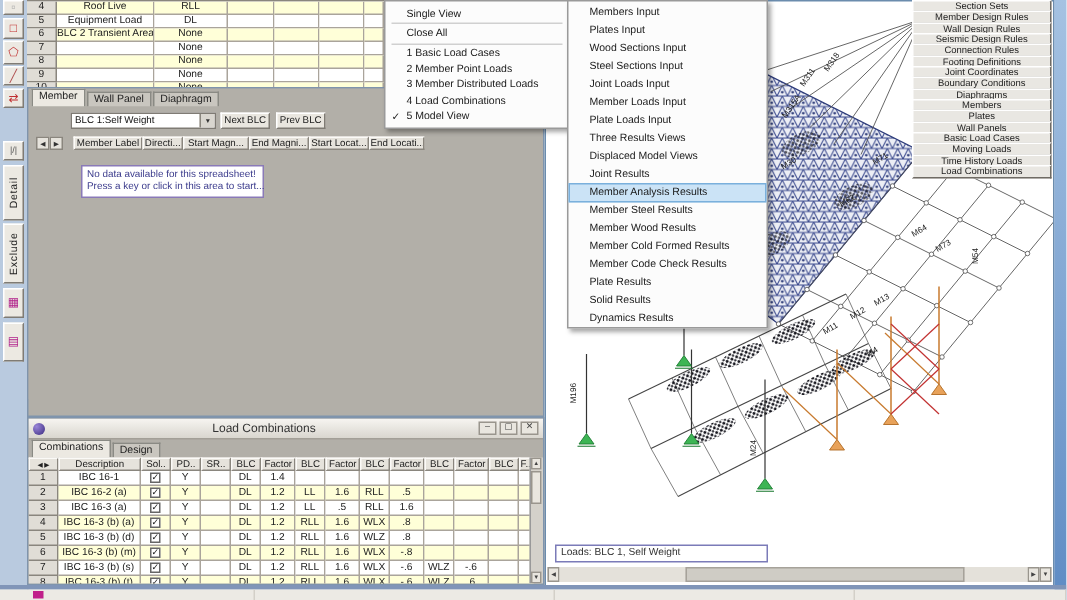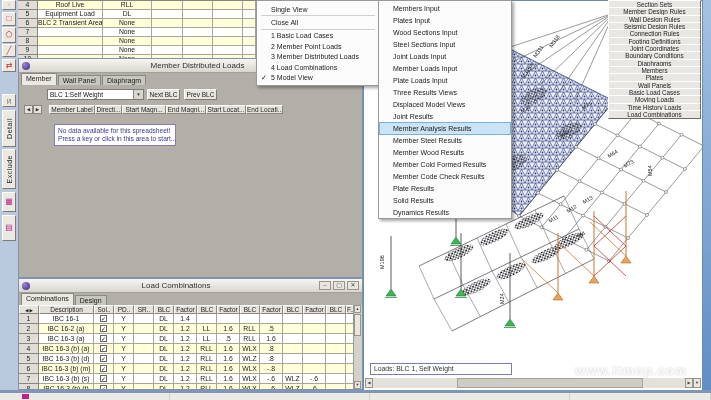--- a/index.html
+++ b/index.html
@@ -180,24 +180,20 @@
         <div class="cell" style="width: 65px; background: rgb(255, 255, 216);"></div>
         <div class="cell" style="width: 49px; background: rgb(255, 255, 216);">None</div>
         <div class="cell" style="width: 31px; background: rgb(255, 255, 216);"></div>
         <div class="cell" style="width: 30px; background: rgb(255, 255, 216);"></div>
         <div class="cell" style="width: 30px; background: rgb(255, 255, 216);"></div>
         <div class="cell" style="width: 13px; background: rgb(255, 255, 216);"></div>
       </div>
     </div>
 
   <div id="mdl-window" class="win">
-    <div class="titlebar">
-      <span class="ticn"></span>
-      <span class="titletext">Member Distributed Loads</span>
-    </div>
     <div class="tabrow">
       <span class="tab active">Member</span>
       <span class="tab">Wall Panel</span>
       <span class="tab">Diaphragm</span>
     </div>
     <div id="mdl-body">
       <div class="combo">
         <span class="cval">BLC 1:Self Weight</span>
         <span class="cbtn">▼</span>
       </div>
@@ -647,15 +643,14 @@
 
   <div id="right-strip" class="abs"></div>
   <div id="bottom-band" class="abs"></div>
   <div id="taskbar" class="abs">
     <span class="tseg" style="width:170px;"></span>
     <span class="tseg" style="width:200px;"></span>
     <span class="tseg" style="width:200px;"></span>
     <span class="tseg" style="flex:1;"></span>
   </div>
   <div id="task-icon" class="abs"></div>
-  <div id="watermark" class="abs">www.itmop.com</div>
 
 </div>
 
 </body></html>

